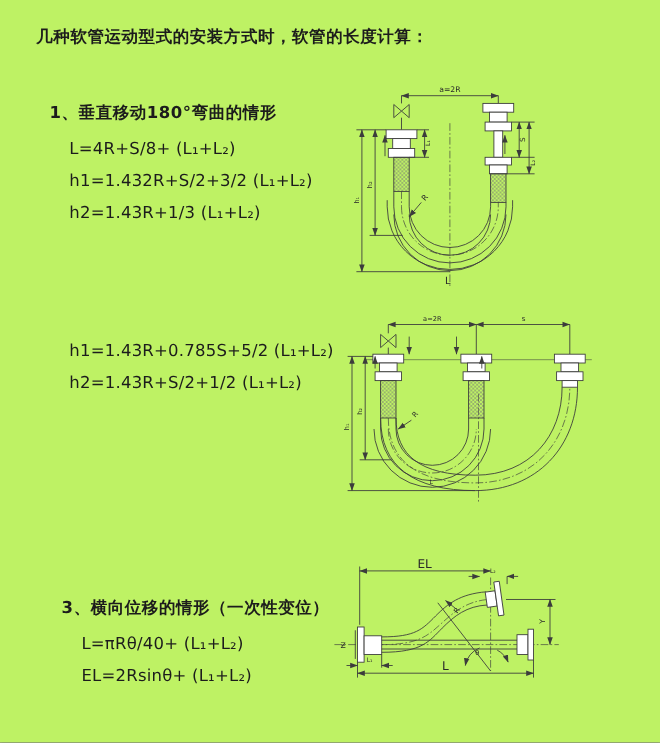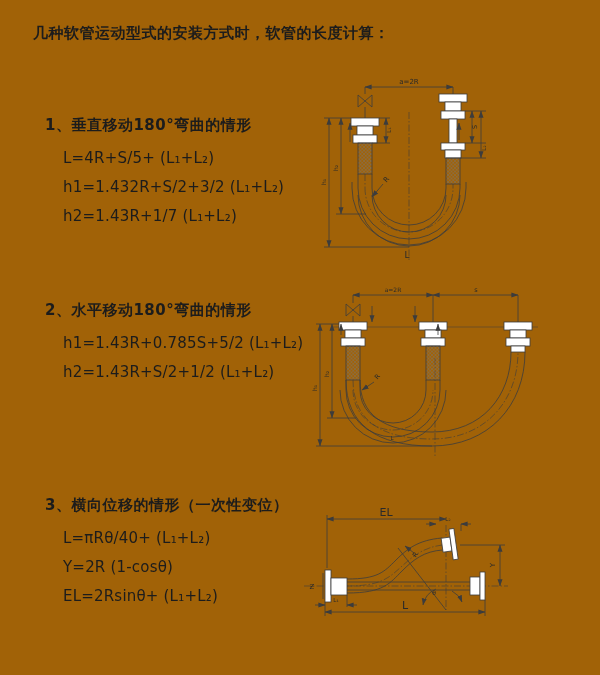--- a/index.html
+++ b/index.html
@@ -1,55 +1,53 @@
 <!DOCTYPE html>
 <html><head>
 <meta charset="utf-8">
 <style>
   html,body{margin:0;padding:0;background:#888;}
-  #page{position:relative;width:600px;height:675px;background:#a16207;
+  #page{position:relative;width:600px;height:675px;background:#bef264;
         font-family:"DejaVu Sans","Liberation Sans",sans-serif;color:#1c1c1c;overflow:hidden;
         box-shadow:0 0 4px rgba(0,0,0,.4);}
   .title{position:absolute;left:33px;top:24px;font-size:15px;font-weight:700;letter-spacing:.5px;}
   .section{position:absolute;left:45px;width:275px;}
   .heading{font-size:15px;font-weight:700;letter-spacing:.5px;height:24px;}
   .formulas{margin:4px 0 0 18px;padding:0;list-style:none;}
   .formulas li{font-size:15px;line-height:29px;letter-spacing:.2px;white-space:nowrap;}
   svg{position:absolute;}
   svg text{font-family:"DejaVu Sans","Liberation Sans",sans-serif;fill:#2a2a2a;}
 </style>
 </head>
 <body>
 
 <div id="page">
 
   <div class="title">几种软管运动型式的安装方式时，软管的长度计算：</div>
 
-  <div class="section" style="top:116px;">
+  <div class="section" style="top:93px;">
     <div class="heading">1、垂直移动180°弯曲的情形</div>
     <ul class="formulas">
-      <li>L=4R+S/5+ (L₁+L₂)</li>
+      <li>L=4R+S/8+ (L₁+L₂)</li>
       <li>h1=1.432R+S/2+3/2 (L₁+L₂)</li>
-      <li>h2=1.43R+1/7 (L₁+L₂)</li>
+      <li>h2=1.43R+1/3 (L₁+L₂)</li>
     </ul>
   </div>
 
   <div class="section" style="top:301px;">
-    <div class="heading">2、水平移动180°弯曲的情形</div>
     <ul class="formulas">
       <li>h1=1.43R+0.785S+5/2 (L₁+L₂)</li>
       <li>h2=1.43R+S/2+1/2 (L₁+L₂)</li>
     </ul>
   </div>
 
-  <div class="section" style="top:496px;">
+  <div class="section" style="top:543px;margin-left:11px;">
     <div class="heading">3、横向位移的情形（一次性变位）</div>
     <ul class="formulas">
       <li>L=πRθ/40+ (L₁+L₂)</li>
-      <li>Y=2R (1-cosθ)</li>
       <li>EL=2Rsinθ+ (L₁+L₂)</li>
     </ul>
   </div>
 
   <svg style="left:308px;top:70px;" width="285" height="198" viewBox="0 0 285 198">
     <defs>
       <marker id="ah" viewBox="0 0 10 10" refX="9.5" refY="5" markerWidth="7" markerHeight="7" orient="auto-start-reverse" markerUnits="userSpaceOnUse">
         <path d="M0,1.4 L10,5 L0,8.6 Z" fill="#3c3c3c"></path>
       </marker>
       <pattern id="ht" width="3.5" height="3.5" patternUnits="userSpaceOnUse">

